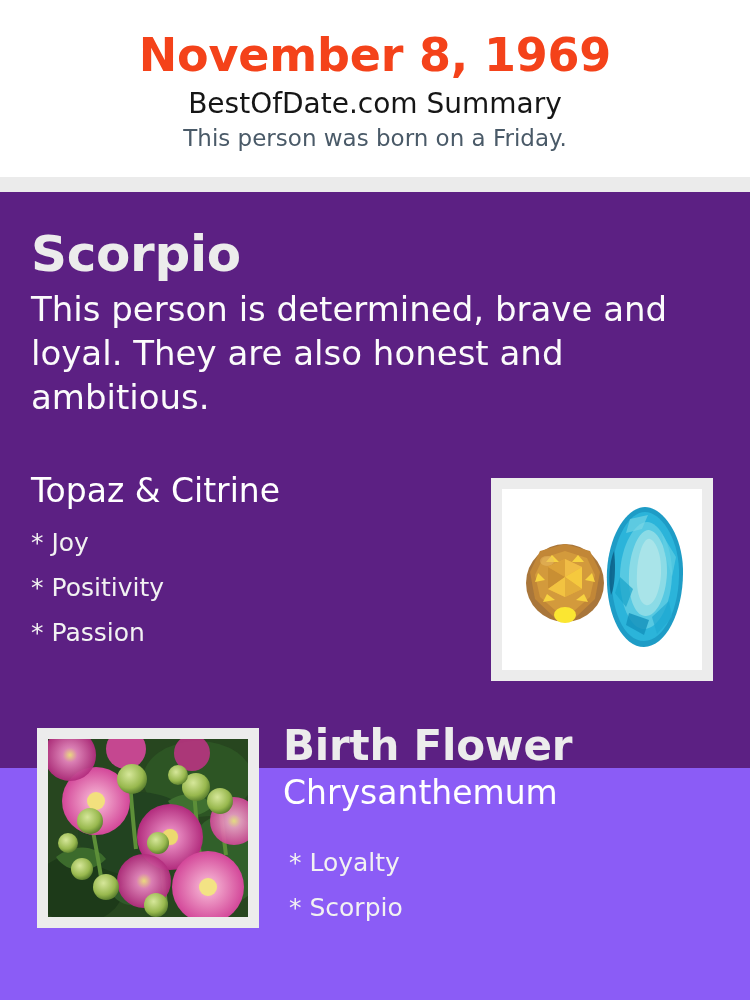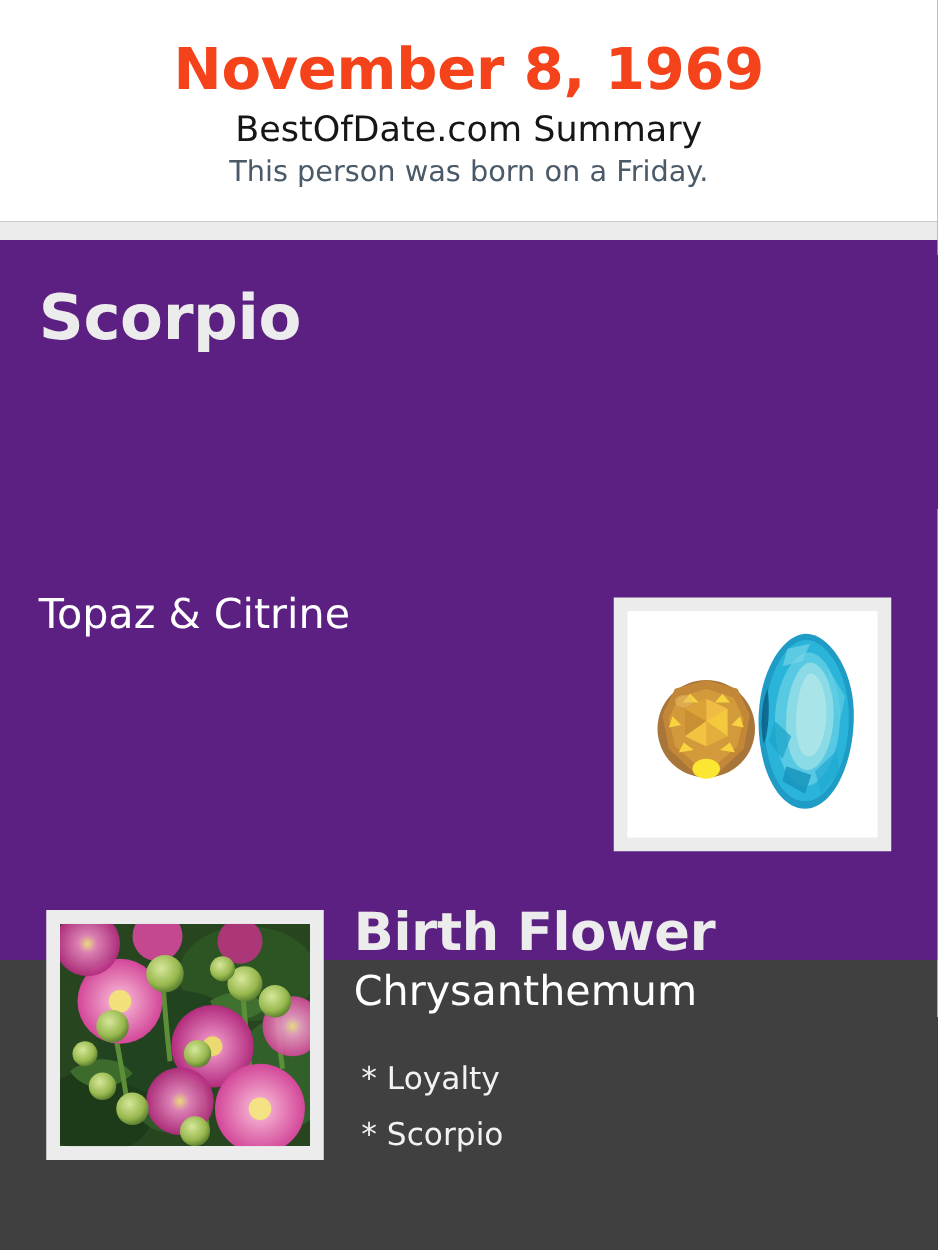--- a/index.html
+++ b/index.html
@@ -10,21 +10,21 @@
     height: 1000px;
     overflow: hidden;
     background: #ffffff;
     font-family: "DejaVu Sans", "Liberation Sans", sans-serif;
   }
 
   .page {
     position: relative;
     width: 750px;
     height: 1000px;
-    background: #404040;
+    background: #8b5cf6;
     padding-left: 39px;
   }
 
   
   .header {
     position: absolute;
     left: 0; top: 0;
     width: 750px;
     height: 177px;
     background: #ffffff;
@@ -218,26 +218,32 @@
     <div class="header-site">BestOfDate.com Summary</div>
     <div class="header-note">This person was born on a Friday.</div>
   </div>
 
   <div class="divider"></div>
 
   <div class="body-wrap">
 
     <div class="zodiac">
       <div class="zodiac-title">Scorpio</div>
+      <div class="zodiac-desc">This person is determined, brave and loyal. They are also honest and ambitious.</div>
     </div>
 
     <div class="stone-row">
 
       <div class="stone-text">
         <div class="section-sub">Topaz &amp; Citrine</div>
+        <ul class="bullets">
+          <li>* Joy</li>
+          <li>* Positivity</li>
+          <li>* Passion</li>
+        </ul>
       </div>
 
       <div class="frame gem-frame">
         <div class="frame-inner">
           <svg class="gem-canvas" viewBox="0 0 200 181" preserveAspectRatio="xMidYMid meet">
             <rect x="0" y="0" width="200" height="181" fill="#ffffff"></rect>
 
             <g>
               <ellipse cx="63" cy="94" rx="39" ry="39" fill="#a9763a"></ellipse>
               <polygon points="63,55 88,62 98,83 93,110 74,128 52,128 33,110 28,83 38,62" fill="#c28737"></polygon>

